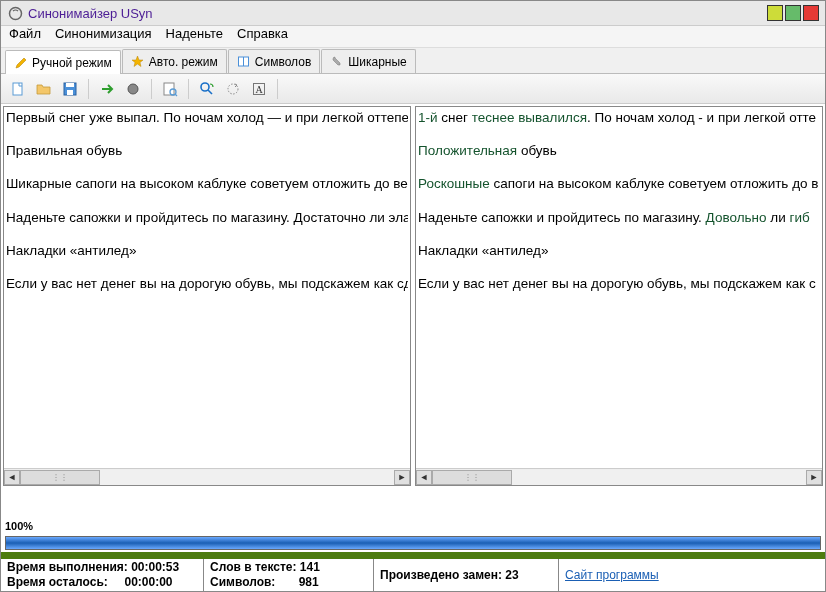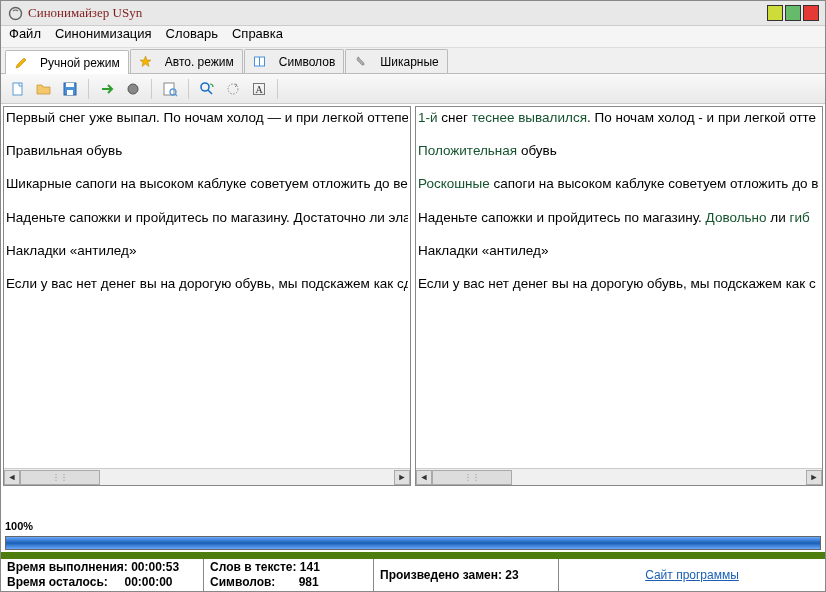--- a/index.html
+++ b/index.html
@@ -3,33 +3,33 @@
 <meta charset="utf-8">
 <style>
 * { margin: 0; padding: 0; box-sizing: border-box; }
 body { font-family: Arial, sans-serif; font-size: 12px; width: 826px; height: 592px; overflow: hidden; background: #fff; }
 
 .window { width: 826px; height: 592px; display: flex; flex-direction: column; border: 1px solid #888; }
 
 
 .titlebar { height: 25px; background: #e8e8e8; display: flex; align-items: center; padding: 0 6px; border-bottom: 1px solid #ccc; }
 .titlebar .appicon { width: 16px; height: 16px; margin-right: 5px; display: inline-flex; align-items: center; justify-content: center; }
-.titlebar .title { flex: 1; font-size: 13px; color: #7f1d1d; font-family: Liberation Serif, serif; }
+.titlebar .title { flex: 1; font-size: 13px; color: #4c1d95; }
 .win-btn { width: 16px; height: 16px; margin-left: 2px; border: 1px solid #333; }
 .win-min { background: #cddc39; }
 .win-max { background: #66bb6a; }
 .win-close { background: #e53935; }
 
 
 .menubar { height: 22px; background: #f5f5f5; display: flex; align-items: flex-start; padding: 0 8px; gap: 14px; border-bottom: 1px solid #ddd; font-size: 13px; }
 .menubar span { cursor: default; }
 
 
 .tabbar { height: 26px; background: #f0f0f0; border-bottom: 1px solid #bbb; display: flex; align-items: flex-end; padding-left: 4px; }
-.tab { height: 24px; padding: 0 8px; display: flex; align-items: center; gap: 12px; border: 1px solid #bbb; border-bottom: none; background: #eee; font-size: 12px; margin-right: 1px; border-radius: 2px 2px 0 0; }
+.tab { height: 24px; padding: 0 8px; display: flex; align-items: center; gap: 4px; border: 1px solid #bbb; border-bottom: none; background: #eee; font-size: 12px; margin-right: 1px; border-radius: 2px 2px 0 0; }
 .tab.active { background: #fff; position: relative; top: 1px; }
 .tab .ticon { width: 14px; height: 14px; display: inline-flex; align-items: center; justify-content: center; }
 
 
 .toolbar { height: 30px; background: linear-gradient(#f9f9f9,#e9e9e9); border-bottom: 1px solid #ccc; display: flex; align-items: center; padding: 0 6px; gap: 4px; }
 .tbtn { width: 22px; height: 22px; display: inline-flex; align-items: center; justify-content: center; border: 1px solid transparent; border-radius: 2px; }
 .tsep { width: 1px; height: 20px; background: #ccc; margin: 0 3px; }
 
 
 .main { flex: 1; background: #fff; padding: 2px; display: flex; gap: 4px; }
@@ -68,21 +68,21 @@
     </span>
     <span class="title">Синонимайзер USyn</span>
     <div class="win-btn win-min"></div>
     <div class="win-btn win-max"></div>
     <div class="win-btn win-close"></div>
   </div>
 
   <div class="menubar">
     <span>Файл</span>
     <span>Синонимизация</span>
-    <span>Словарь</span>
+    <span>Наденьте</span>
     <span>Справка</span>
   </div>
 
   <div class="tabbar">
     <div class="tab active">
       <span class="ticon">
           <svg width="13" height="13" viewBox="0 0 13 13">
             <path d="M1 12 L2 9 L9 2 L11 4 L4 11 Z" fill="#f4b400" stroke="#b8860b" stroke-width="0.6"></path>
           </svg>
         </span>
@@ -227,18 +227,18 @@
       <div><span>Время выполнения:</span> <span>00:00:53</span></div>
       <div><span>Время осталось:</span>&nbsp;&nbsp;&nbsp;&nbsp;&nbsp;<span>00:00:00</span></div>
     </div>
     <div class="scell" style="width:170px">
       <div><span>Слов в тексте:</span> <span>141</span></div>
       <div><span>Символов:</span>&nbsp;&nbsp;&nbsp;&nbsp;&nbsp;&nbsp;&nbsp;<span>981</span></div>
     </div>
     <div class="scell" style="width:185px">
       <div><span>Произведено замен:</span> <span>23</span></div>
     </div>
-    <div class="scell" style="flex:1; border-right:none; align-items:center; justify-content:center">
+    <div class="scell" style="flex:1; border-right:none; align-items:flex-start; justify-content:center">
       <a href="#">Сайт программы</a>
     </div>
   </div>
 
 </div>
 
 </body></html>

